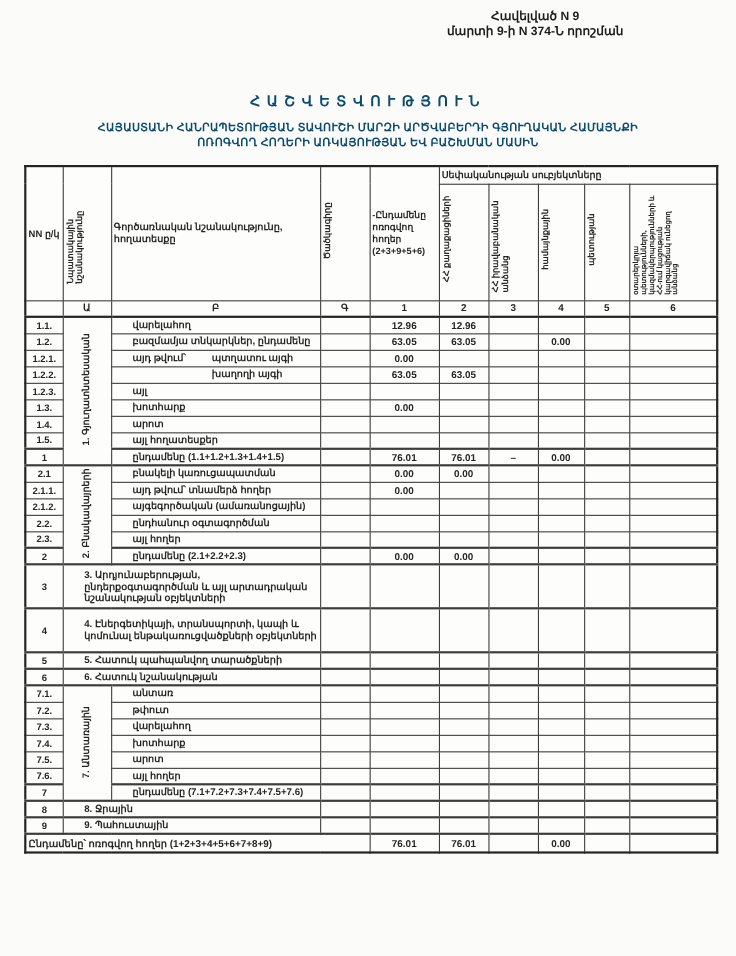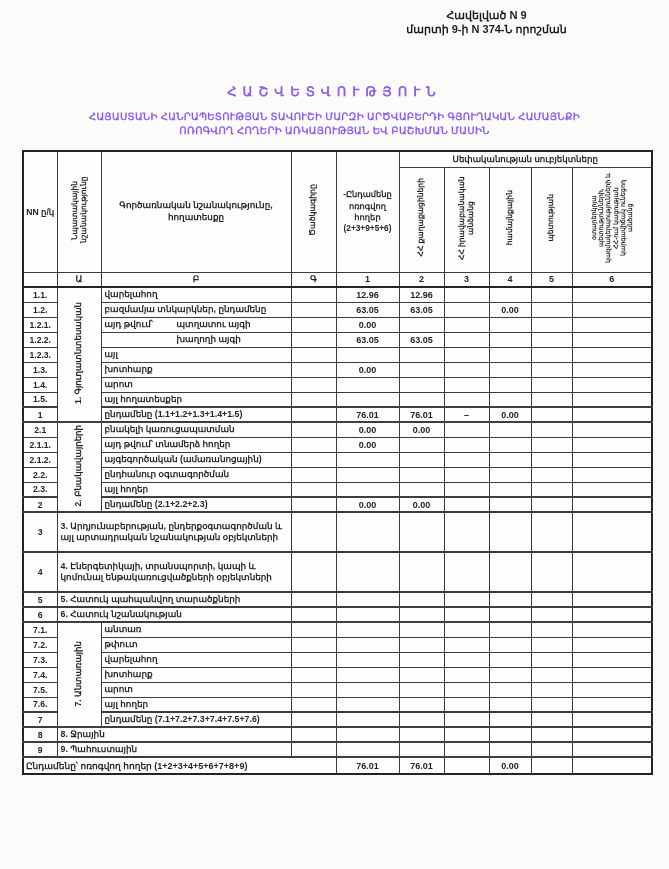--- a/index.html
+++ b/index.html
@@ -1,44 +1,44 @@
 <!DOCTYPE html>
 <html><head>
 <meta charset="utf-8">
 <style>
   html,body{margin:0;padding:0}
   body{width:669px;height:869px;background:#fbfbf9;font-family:"Liberation Sans",sans-serif;color:#222}
   .doc{position:relative;width:669px;height:869px;overflow:hidden;font-weight:bold}
   .appendix{margin:9px 10px 0 auto;width:345px;text-align:center;font-size:11px;line-height:13.5px;color:#1c1c1c}
-  .titles{margin-top:48px;text-align:center;color:#8b5cf6}
+  .titles{margin-top:48px;text-align:center;color:#0c4a6e}
   .t1{font-size:13px;letter-spacing:6px;margin-bottom:11px}
   .t2{font-size:10px;line-height:14px;letter-spacing:.3px}
   table{border-collapse:collapse;table-layout:fixed;margin:12px 0 0 22px;border:2px solid #242424;background:#fdfdfc}
   th,td{border:1px solid #3d3d3d;padding:0 2px;overflow:hidden;font-weight:bold;color:#262626}
-  thead th{text-align:center;vertical-align:middle}
+  thead th{text-align:left;vertical-align:middle}
   tr.h-top{height:16px}
   tr.h-vert{height:100px}
   .own-group{font-size:8.6px}
   .vert{writing-mode:vertical-rl;transform:rotate(180deg);display:inline-block;line-height:1.12}
   th .vert{max-height:96px}
   .vh .vert{font-size:7.6px}
   .vh5 .vert{font-size:6.4px;max-height:100px}
   .nn-h{font-size:8.6px}
   .func{font-size:8.8px;line-height:1.3}
   .total-h{font-size:8.3px;line-height:1.35}
   .codev .vert{font-size:7.8px}
   .purp .vert{font-size:7.6px}
   tr.h-idx{height:15px}
   tr.h-idx td{text-align:center;font-size:9px;border-bottom:2px solid #242424}
   tbody tr{height:15px}
   tbody tr.tall{height:40px}
   tbody tr.grand{height:17px}
   tbody td{font-size:8.8px}
   td.nn{text-align:center;font-size:8.6px}
-  td.lab{text-align:left;padding-left:3px;line-height:1.2}
+  td.lab{text-align:left;padding-left:19px;line-height:1.2}
   td.val{text-align:center;font-size:9px}
   td.vcell{text-align:center;vertical-align:middle}
   td.vcell .vert{font-size:8.6px;max-height:130px}
   tr.sep td{border-top-width:2px}
   .lab-l{display:inline-block;width:72px}
   td.grand-lab{text-align:left;font-size:9px}
   .footer{display:flex;justify-content:space-between;align-items:flex-end;margin:22px 13px 0 15px;font-size:11.3px;line-height:15px;color:#1c1c1c}
 </style>
 </head>
 <body>

